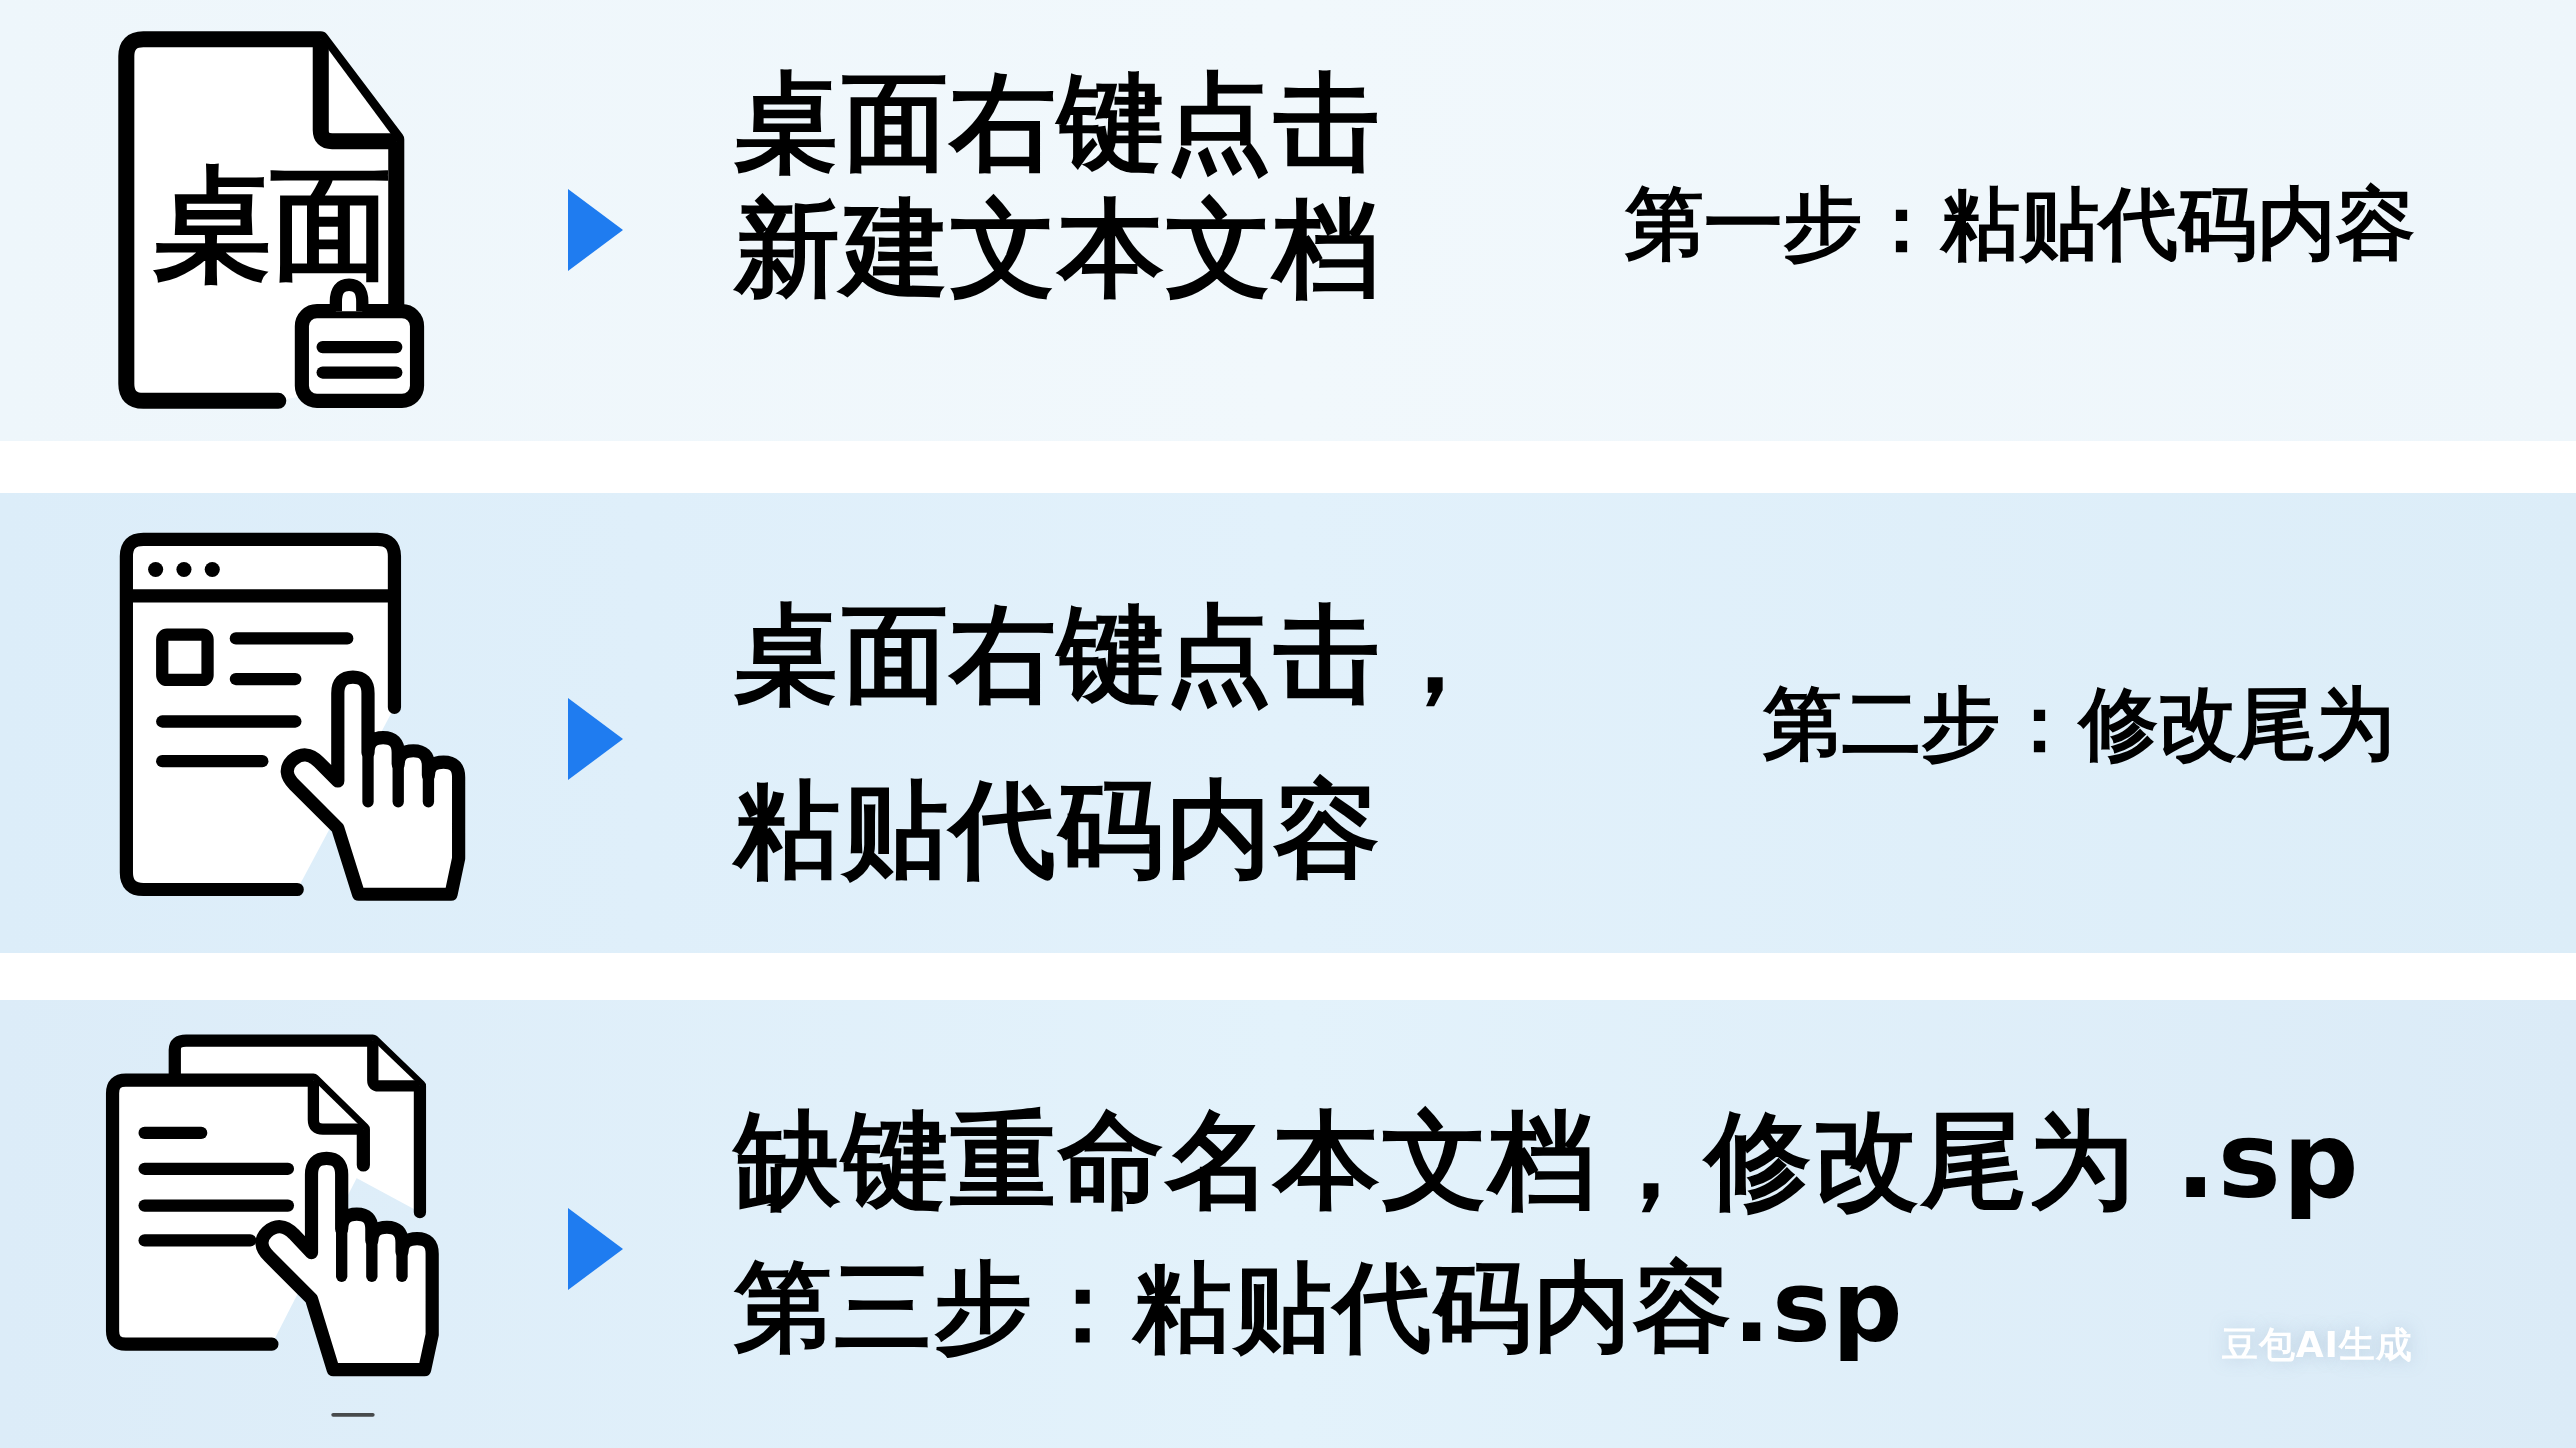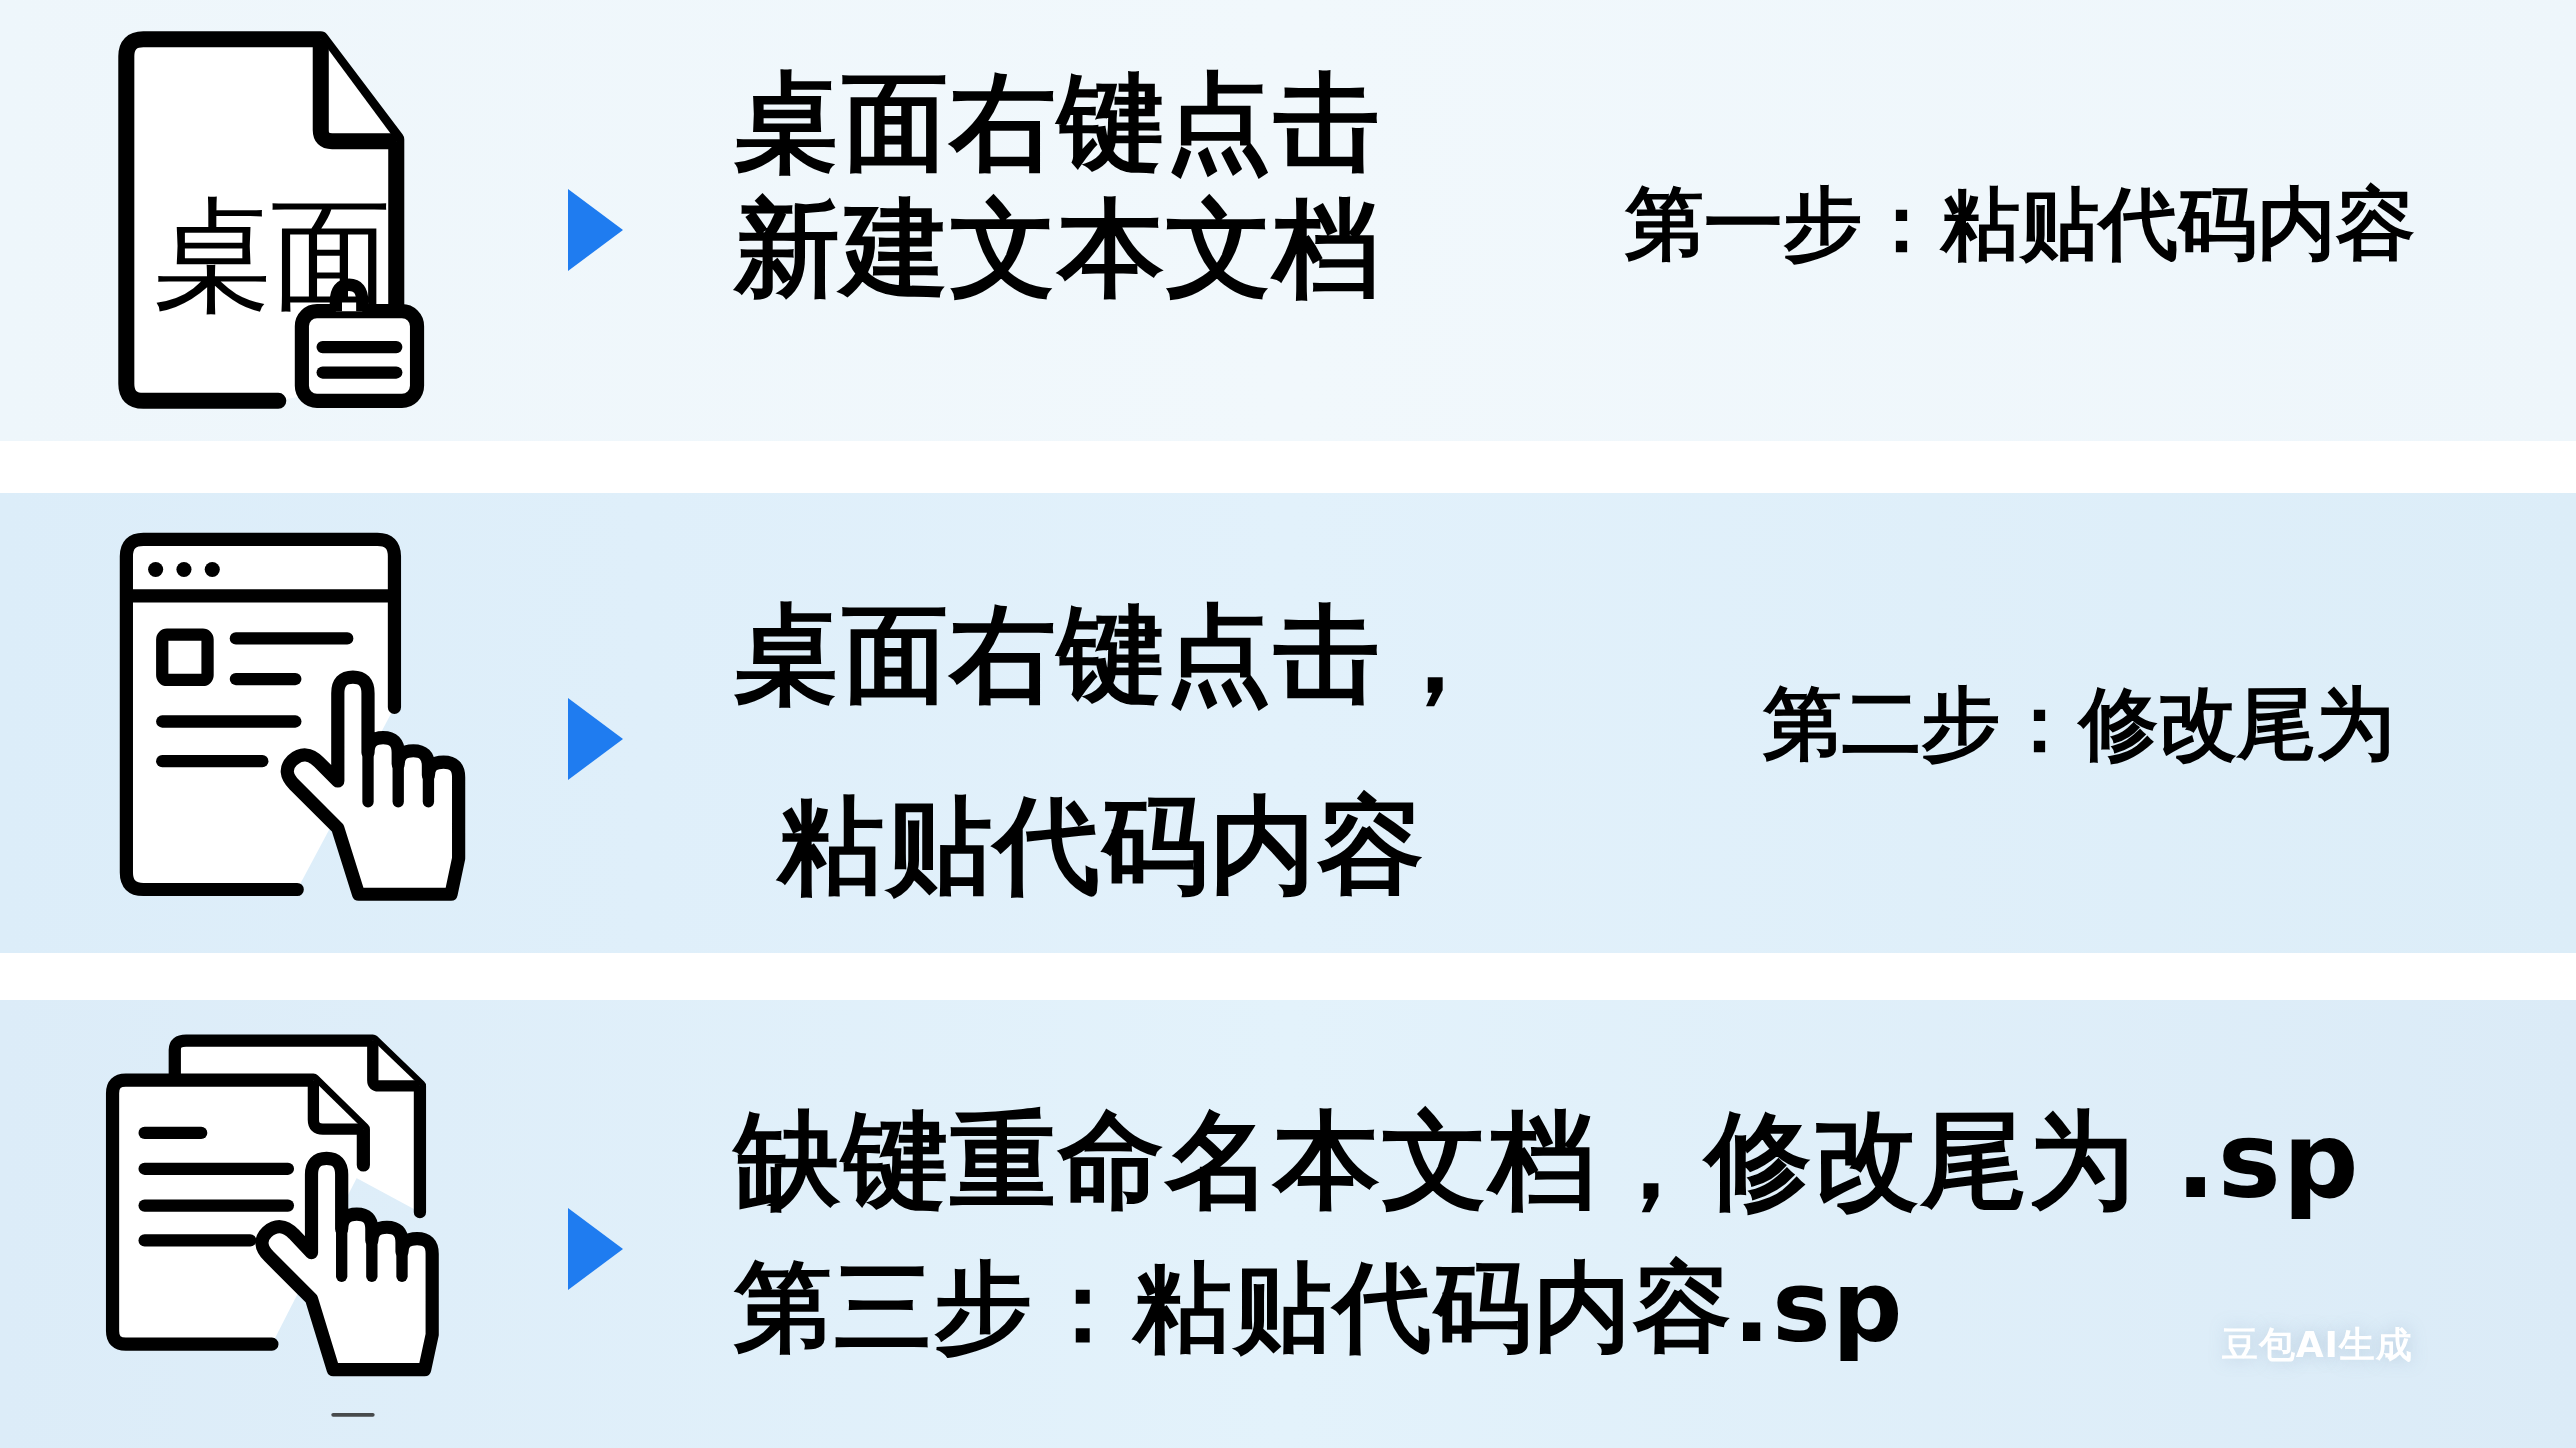--- a/index.html
+++ b/index.html
@@ -35,21 +35,21 @@
 
   <path d="M175 395 H32 Q14 395 14 377 V30 Q14 12 32 12 H220 L300 118 V370" fill="#ffffff" stroke="#000" stroke-width="17" stroke-linecap="round" stroke-linejoin="round"></path>
 
   <path d="M220 12 V108 Q220 120 232 120 H300" fill="#ffffff" stroke="#000" stroke-width="17" stroke-linejoin="round"></path>
 
   <rect x="200" y="300" width="122" height="95" rx="16" fill="#ffffff" stroke="#000" stroke-width="15"></rect>
   <path d="M236 300 V290 Q236 272 250 272 Q264 272 264 290 V300" fill="#ffffff" stroke="#000" stroke-width="13"></path>
   <line x1="222" y1="338" x2="300" y2="338" stroke="#000" stroke-width="13" stroke-linecap="round"></line>
   <line x1="222" y1="365" x2="300" y2="365" stroke="#000" stroke-width="13" stroke-linecap="round"></line>
 </svg>
-<div style="position:absolute; left:153px; top:159px; font-size:121px; font-weight:normal; line-height:132px; letter-spacing:-3.8px;margin-top:31px;">桌面</div>
+<div style="position:absolute; left:153px; top:159px; font-size:121px; font-weight:bold; line-height:132px; letter-spacing:-3.8px;">桌面</div>
 
 <div class="arrow" style="left:568px; top:189px;"></div>
 
 <div class="main-text" style="left:734px; top:61px;text-align:right;">桌面右键点击</div>
 <div class="main-text" style="left:734px; top:187px;">新建文本文档</div>
 
 <div class="step-text" style="left:1625px; top:177px;">第一步：粘贴代码内容</div>
 
 <svg class="icon" style="left:113px; top:528px;" width="359" height="387" viewBox="0 0 380 410">
 
@@ -68,21 +68,21 @@
            Q270 222 286 222 Q302 222 302 238 V250 Q302 236 318 236 Q334 236 334 252 V262 Q334 248 350 248 Q366 248 366 264 V350
            L358 388 H260 Z" fill="#ffffff" stroke="#000" stroke-width="14" stroke-linejoin="round"></path>
   <line x1="270" y1="238" x2="270" y2="290" stroke="#000" stroke-width="12" stroke-linecap="round"></line>
   <line x1="302" y1="250" x2="302" y2="290" stroke="#000" stroke-width="12" stroke-linecap="round"></line>
   <line x1="334" y1="262" x2="334" y2="290" stroke="#000" stroke-width="12" stroke-linecap="round"></line>
 </svg>
 
 <div class="arrow" style="left:568px; top:698px;"></div>
 
 <div class="main-text" style="left:734px; top:593px;">桌面右键点击，</div>
-<div class="main-text" style="left:734px; top:784px;margin-left:44px;">粘贴代码内容</div>
+<div class="main-text" style="left:734px; top:768px;">粘贴代码内容</div>
 
 <div class="step-text" style="left:1763px; top:677px;">第二步：修改尾为</div>
 
 <svg class="icon" style="left:99px; top:1033px;" width="359" height="396" viewBox="0 0 380 420">
 
   <path d="M80 50 V18 Q80 8 92 8 H290 L340 56 V190" fill="#ffffff" stroke="#000" stroke-width="13" stroke-linecap="round" stroke-linejoin="round"></path>
   <path d="M290 8 V50 Q290 56 296 56 H340" fill="#fff" stroke="#000" stroke-width="12"></path>
 
   <path d="M183 330 H28 Q14 330 14 316 V64 Q14 50 28 50 H227 L280 102 V140" fill="#ffffff" stroke="#000" stroke-width="14" stroke-linecap="round" stroke-linejoin="round"></path>
   <path d="M227 50 V92 Q227 102 237 102 H280" fill="#fff" stroke="#000" stroke-width="12"></path>

